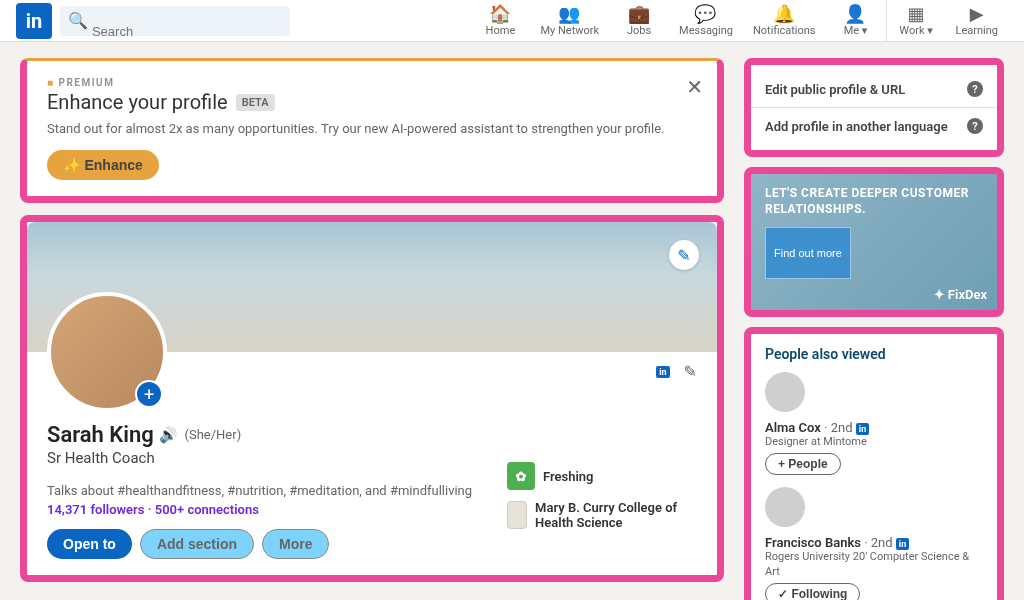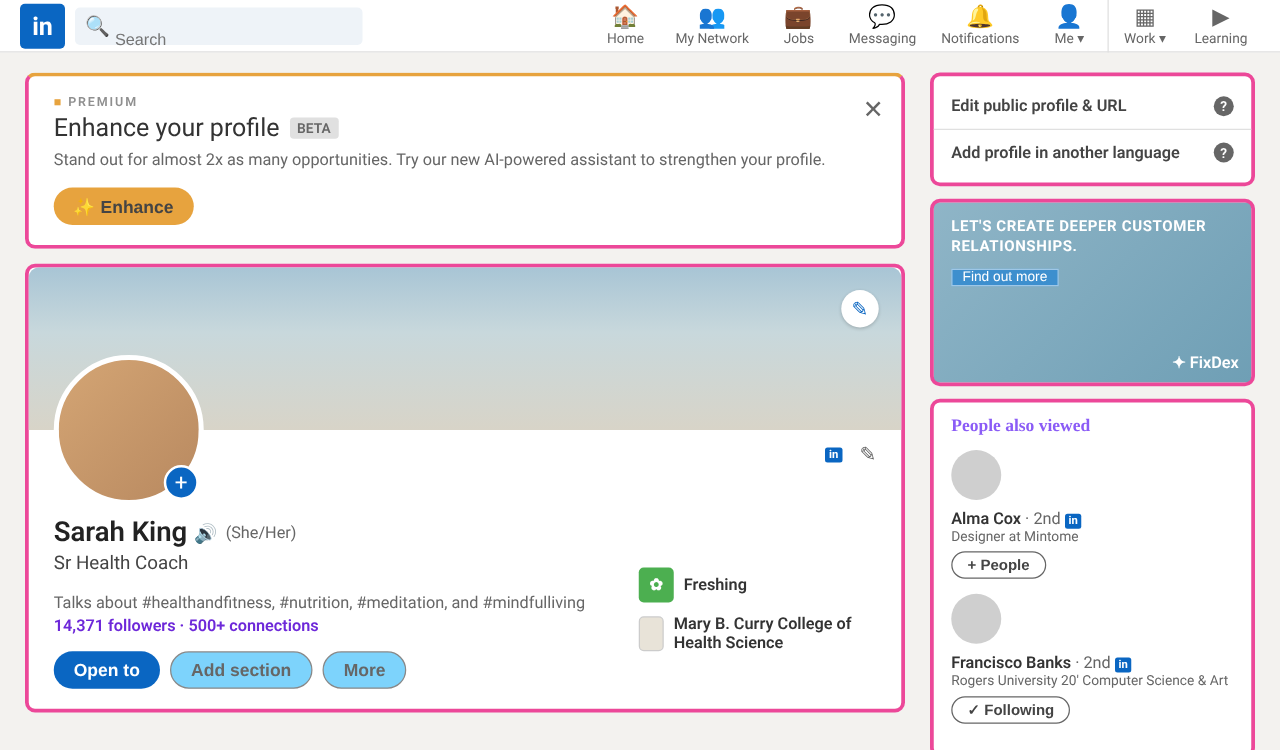--- a/index.html
+++ b/index.html
@@ -9,21 +9,21 @@
   .searchbox { background: #eef3f8; border-radius: 4px; height: 30px; display: flex; align-items: center; padding: 0 8px; width: 230px; }
   .searchbox .sicon { color: #666; margin-right: 4px; }
   .searchbox input { border: none; background: transparent; outline: none; font-size: 13px; color: #14532d; width: 100%; margin-top: 22px; }
   .navlinks { margin-left: auto; display: flex; align-items: stretch; height: 42px; }
   .navitem { display: flex; flex-direction: column; align-items: center; justify-content: center; padding: 0 10px; font-size: 11px; color: #666; cursor: pointer; min-width: 60px; }
   .navitem .nicon { font-size: 18px; line-height: 1; margin-bottom: 1px; }
   .navitem.sep { border-left: 1px solid #e0e0e0; }
   .main { display: flex; padding: 16px 20px; gap: 20px; }
   .left { flex: 1; display: flex; flex-direction: column; gap: 12px; }
   .right { width: 260px; display: flex; flex-direction: column; gap: 10px; }
-  .card { background: #fff; border-radius: 8px; border: 3px solid #ec4899; position: relative; }
+  .card { background: #fff; border-radius: 8px; border: 7px solid #ec4899; position: relative; }
   .premium-card { padding: 16px 20px; border-top: 3px solid #e7a33e; }
   .premium-label { font-size: 10px; letter-spacing: 1.5px; color: #8f8f8f; font-weight: 600; }
   .premium-label::before { content: "■ "; color: #e7a33e; }
   .enhance-title { font-size: 20px; color: #333; margin-top: 2px; display: flex; align-items: center; gap: 8px; }
   .beta { background: #e0e0e0; color: #666; font-size: 11px; padding: 2px 6px; border-radius: 3px; font-weight: 600; }
   .premium-desc { color: #666; font-size: 13px; margin-top: 6px; line-height: 1.4; }
   .enhance-btn { margin-top: 12px; background: #e7a33e; border: none; border-radius: 18px; padding: 7px 16px; font-size: 14px; color: #444; font-weight: 600; display: inline-flex; align-items: center; gap: 4px; cursor: pointer; }
   .close-x { position: absolute; top: 14px; right: 14px; font-size: 20px; color: #666; cursor: pointer; }
   .profile-card { overflow: visible; }
   .banner { height: 130px; background: linear-gradient(180deg,#a8c5d5 0%, #c8d8dc 40%, #d8d4c8 100%); border-radius: 8px 8px 0 0; position: relative; }
@@ -45,23 +45,23 @@
   .pill-outline { background: #7dd3fc; color: #666; border: 1px solid #888; border-radius: 18px; padding: 6px 16px; font-size: 14px; font-weight: 600; cursor: pointer; }
   .edu-list { position: absolute; right: 20px; top: 110px; width: 190px; font-size: 13px; }
   .edu-item { display: flex; align-items: center; gap: 8px; margin-bottom: 10px; font-weight: 600; color: #333; }
   .edu-icon { width: 28px; height: 28px; border-radius: 4px; display: flex; align-items: center; justify-content: center; }
   .right .card { padding: 12px 14px; }
   .right-row { display: flex; justify-content: space-between; align-items: center; font-size: 13px; font-weight: 600; color: #444; padding: 4px 0; }
   .qicon { background: #666; color: #fff; width: 16px; height: 16px; border-radius: 50%; font-size: 11px; display: inline-flex; align-items: center; justify-content: center; }
   .right-divider { border-top: 1px solid #e0e0e0; margin: 6px -14px; }
   .ad { background: linear-gradient(135deg,#8fb5c7,#6f9fb5); color: #fff; height: 150px; position: relative; padding: 14px; }
   .ad h4 { font-size: 12px; font-weight: 700; letter-spacing: .5px; line-height: 1.3; }
-  .ad-btn { background: #3d8fce; color: #fff; border: 1px solid rgba(255,255,255,.5); font-size: 11px; padding: 0 8px; margin-top: 10px; cursor: pointer; }
+  .ad-btn { background: #3d8fce; color: #fff; border: 1px solid rgba(255,255,255,.5); font-size: 11px; padding: 19px 8px; margin-top: 10px; cursor: pointer; }
   .ad-brand { position: absolute; bottom: 8px; right: 10px; font-weight: 600; font-size: 13px; }
-  .pav-title { font-size: 14px; font-weight: 600; color: #8b5cf6; margin-bottom: 10px; font-family: Liberation Serif, serif; }
+  .pav-title { font-size: 14px; font-weight: 600; color: #0c4a6e; margin-bottom: 10px; }
   .pav-item { display: flex; gap: 8px; margin-bottom: 12px; flex-direction: column; }
   .pav-avatar { width: 40px; height: 40px; border-radius: 50%; background: #cfcfcf; flex-shrink: 0; }
   .pav-name { font-size: 13px; font-weight: 600; color: #333; }
   .pav-deg { font-weight: 400; color: #666; }
   .pav-sub { font-size: 11px; color: #666; line-height: 1.3; }
   .pav-btn { border: 1px solid #666; background: #fff; border-radius: 14px; padding: 3px 12px; font-size: 12px; font-weight: 600; color: #444; margin-top: 4px; cursor: pointer; }
   .li-badge { background:#0a66c2; color:#fff; font-size:9px; padding:1px 3px; border-radius:2px; font-weight:bold; }
 </style>
 </head>
 <body>

